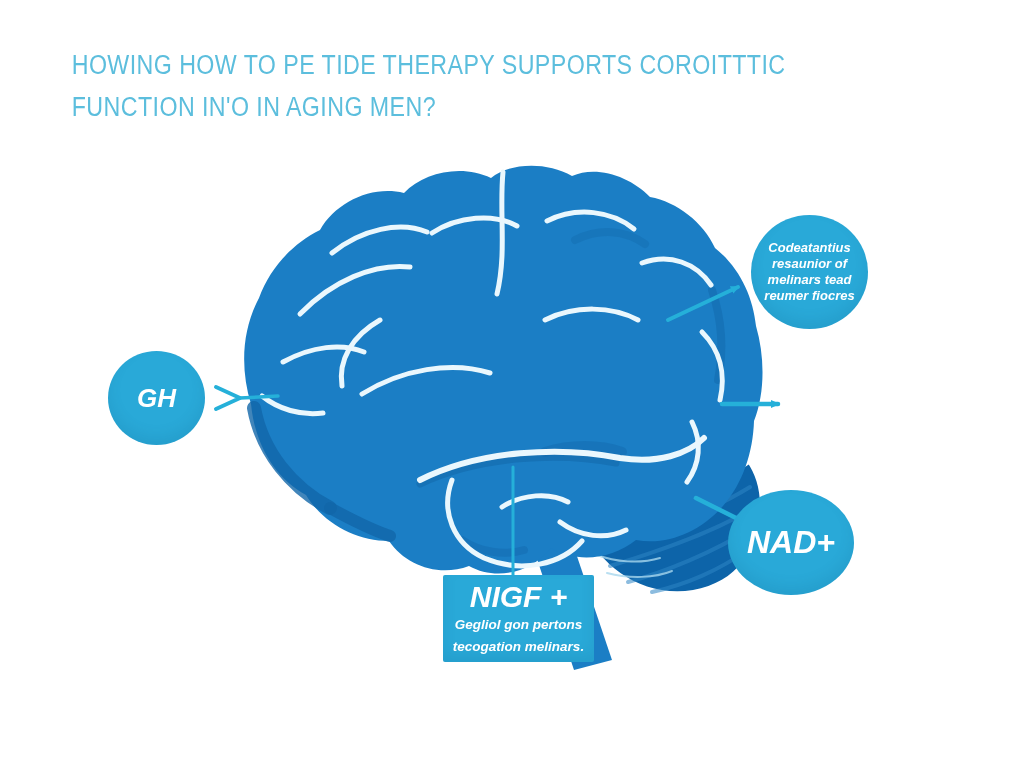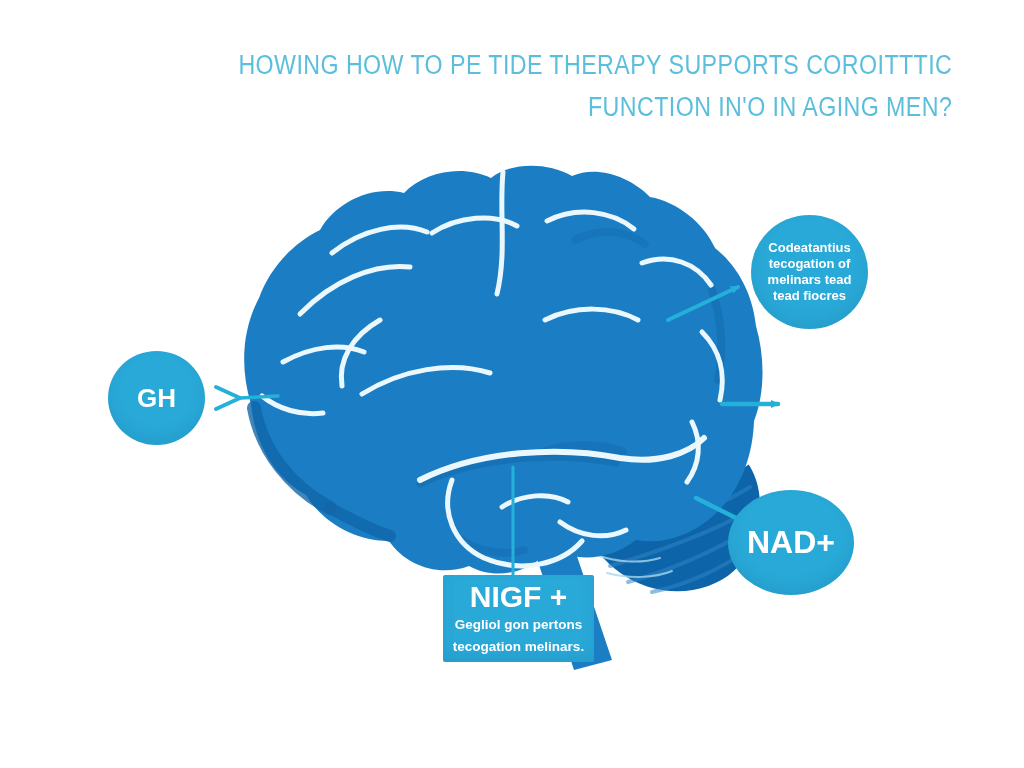--- a/index.html
+++ b/index.html
@@ -2,40 +2,40 @@
 <html style="--background: #ffffff; --accent: #25b0d9; --title-text: #5cbedd; --node-fill: #29a9d8; --label-text: #ffffff; --brain-main: #1b7ec5; --brain-dark: #1267a9; --brain-deep: #0d64a9; --sulci: #eaf7fd;"><head>
 <meta charset="utf-8">
 <style>
   html,body{margin:0;padding:0;background:#fff;}
   .stage{
     position:relative;width:1024px;height:768px;overflow:hidden;
     background:var(--background,#ffffff);
     font-family:"Liberation Sans",sans-serif;
   }
   
-  .title{position:absolute;top:44px;left:0;width:1024px;text-align:right;
+  .title{position:absolute;top:44px;left:0;width:1024px;text-align:left;
     color:var(--title-text,#5cbedd);font-weight:100;}
   .title .t-line{font-size:27px;letter-spacing:.5px;line-height:42px;
     transform:scaleX(.86);transform-origin:50% 50%;white-space:nowrap;}
   
   .art{position:absolute;left:0;top:0;width:1024px;height:768px;}
   .brain-cortex{fill:var(--brain-main,#1b7ec5);}
   .brain-stem-band{fill:var(--brain-main,#1b7ec5);}
   .cerebellum{fill:var(--brain-deep,#0d64a9);}
   .stripe{stroke:#2e85c4;stroke-width:4;fill:none;opacity:.55;stroke-linecap:round;}
   .stripe-light{stroke:#a8d7ee;stroke-width:2;fill:none;opacity:.8;stroke-linecap:round;}
   .sulcus{stroke:var(--sulci,#eaf7fd);stroke-width:5;fill:none;stroke-linecap:round;}
   .sulcus-wide{stroke:var(--sulci,#eaf7fd);stroke-width:6;fill:none;stroke-linecap:round;}
   .shadow{stroke:var(--brain-dark,#1267a9);fill:none;stroke-linecap:round;}
   .arrow{stroke:var(--accent,#25b0d9);fill:none;stroke-linecap:round;stroke-linejoin:round;}
   .arrowhead{fill:var(--accent,#25b0d9);}
   
   .node{position:absolute;background:var(--node-fill,#29a9d8);color:var(--label-text,#fff);
     display:flex;flex-direction:column;align-items:center;justify-content:center;
-    text-align:center;box-shadow:inset 0 -8px 14px rgba(6,70,110,.10);}
+    text-align:center;box-shadow:inset 0 -8px 14px rgba(6,70,110,.10);font-style:italic;}
   .circle{border-radius:50%;}
   .node-gh{left:108px;top:351px;width:97px;height:94px;font-size:26px;font-weight:bold;}
   .node-bubble{left:751px;top:215px;width:117px;height:114px;font-size:13px;font-weight:600;line-height:1.22;}
   .node-testo{left:791px;top:356px;width:121px;height:101px;}
   .node-testo .big{font-size:25px;font-weight:bold;line-height:1.05;}
   .node-testo .small{font-size:12.5px;font-weight:600;line-height:1.18;margin-top:3px;}
   .node-nad{left:728px;top:490px;width:126px;height:105px;font-size:32px;font-weight:bold;}
   .node-nigf{left:443px;top:575px;width:151px;height:87px;border-radius:2px;}
   .node-nigf .big{font-size:30px;font-weight:bold;line-height:1;}
   .node-nigf .small{font-size:13.5px;font-weight:600;line-height:1.25;margin-top:5px;}
@@ -128,23 +128,23 @@
     <path class="arrow" d="M 696 498 L 760 530" stroke-width="4.5" marker-end="url(#arr)"></path>
     <path class="arrow" d="M 513 467 L 513 592" stroke-width="3"></path>
   </svg>
 
   <div class="node circle node-gh">
     <span>GH</span>
   </div>
 
   <div class="node circle node-bubble">
     <span>Codeatantius</span>
-    <span>tecogation of</span>
+    <span>resaunior of</span>
     <span>melinars tead</span>
-    <span>tead fiocres</span>
+    <span>reumer fiocres</span>
   </div>
 
 
   <div class="node circle node-nad">
     <span>NAD+</span>
   </div>
 
   <div class="node node-nigf">
     <span class="big">NIGF +</span>
     <span class="small">Gegliol gon pertons</span>

